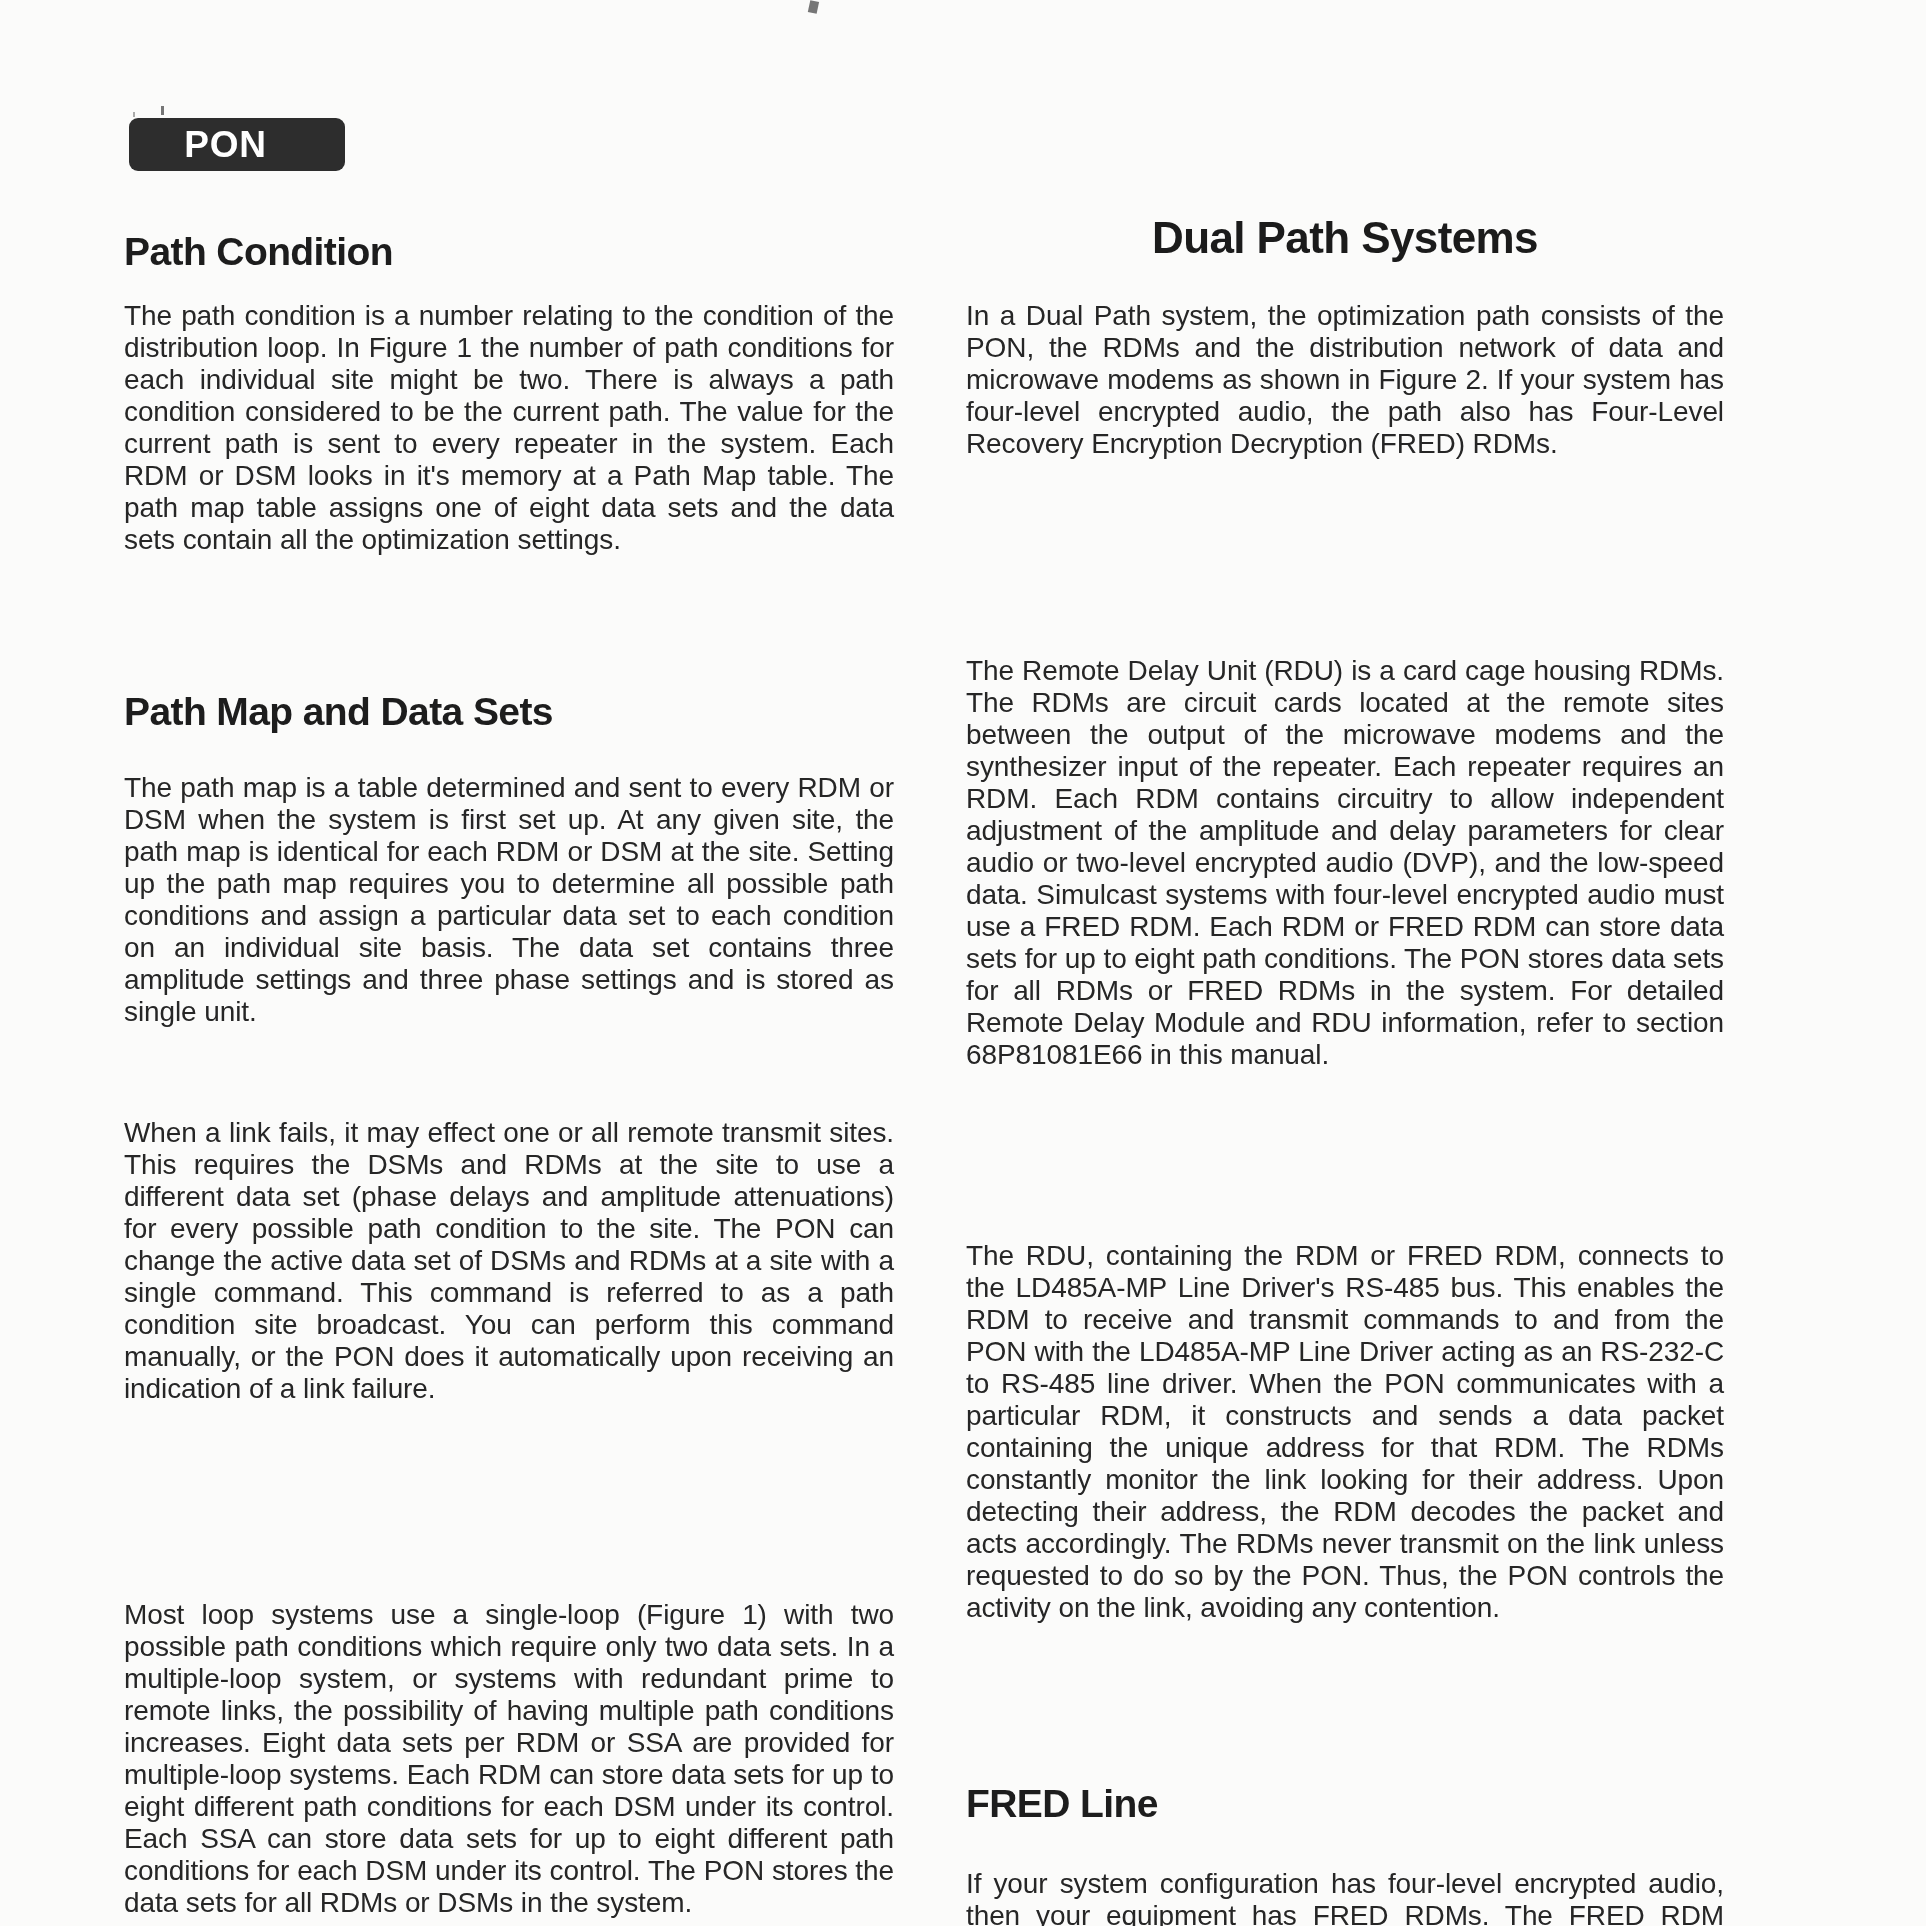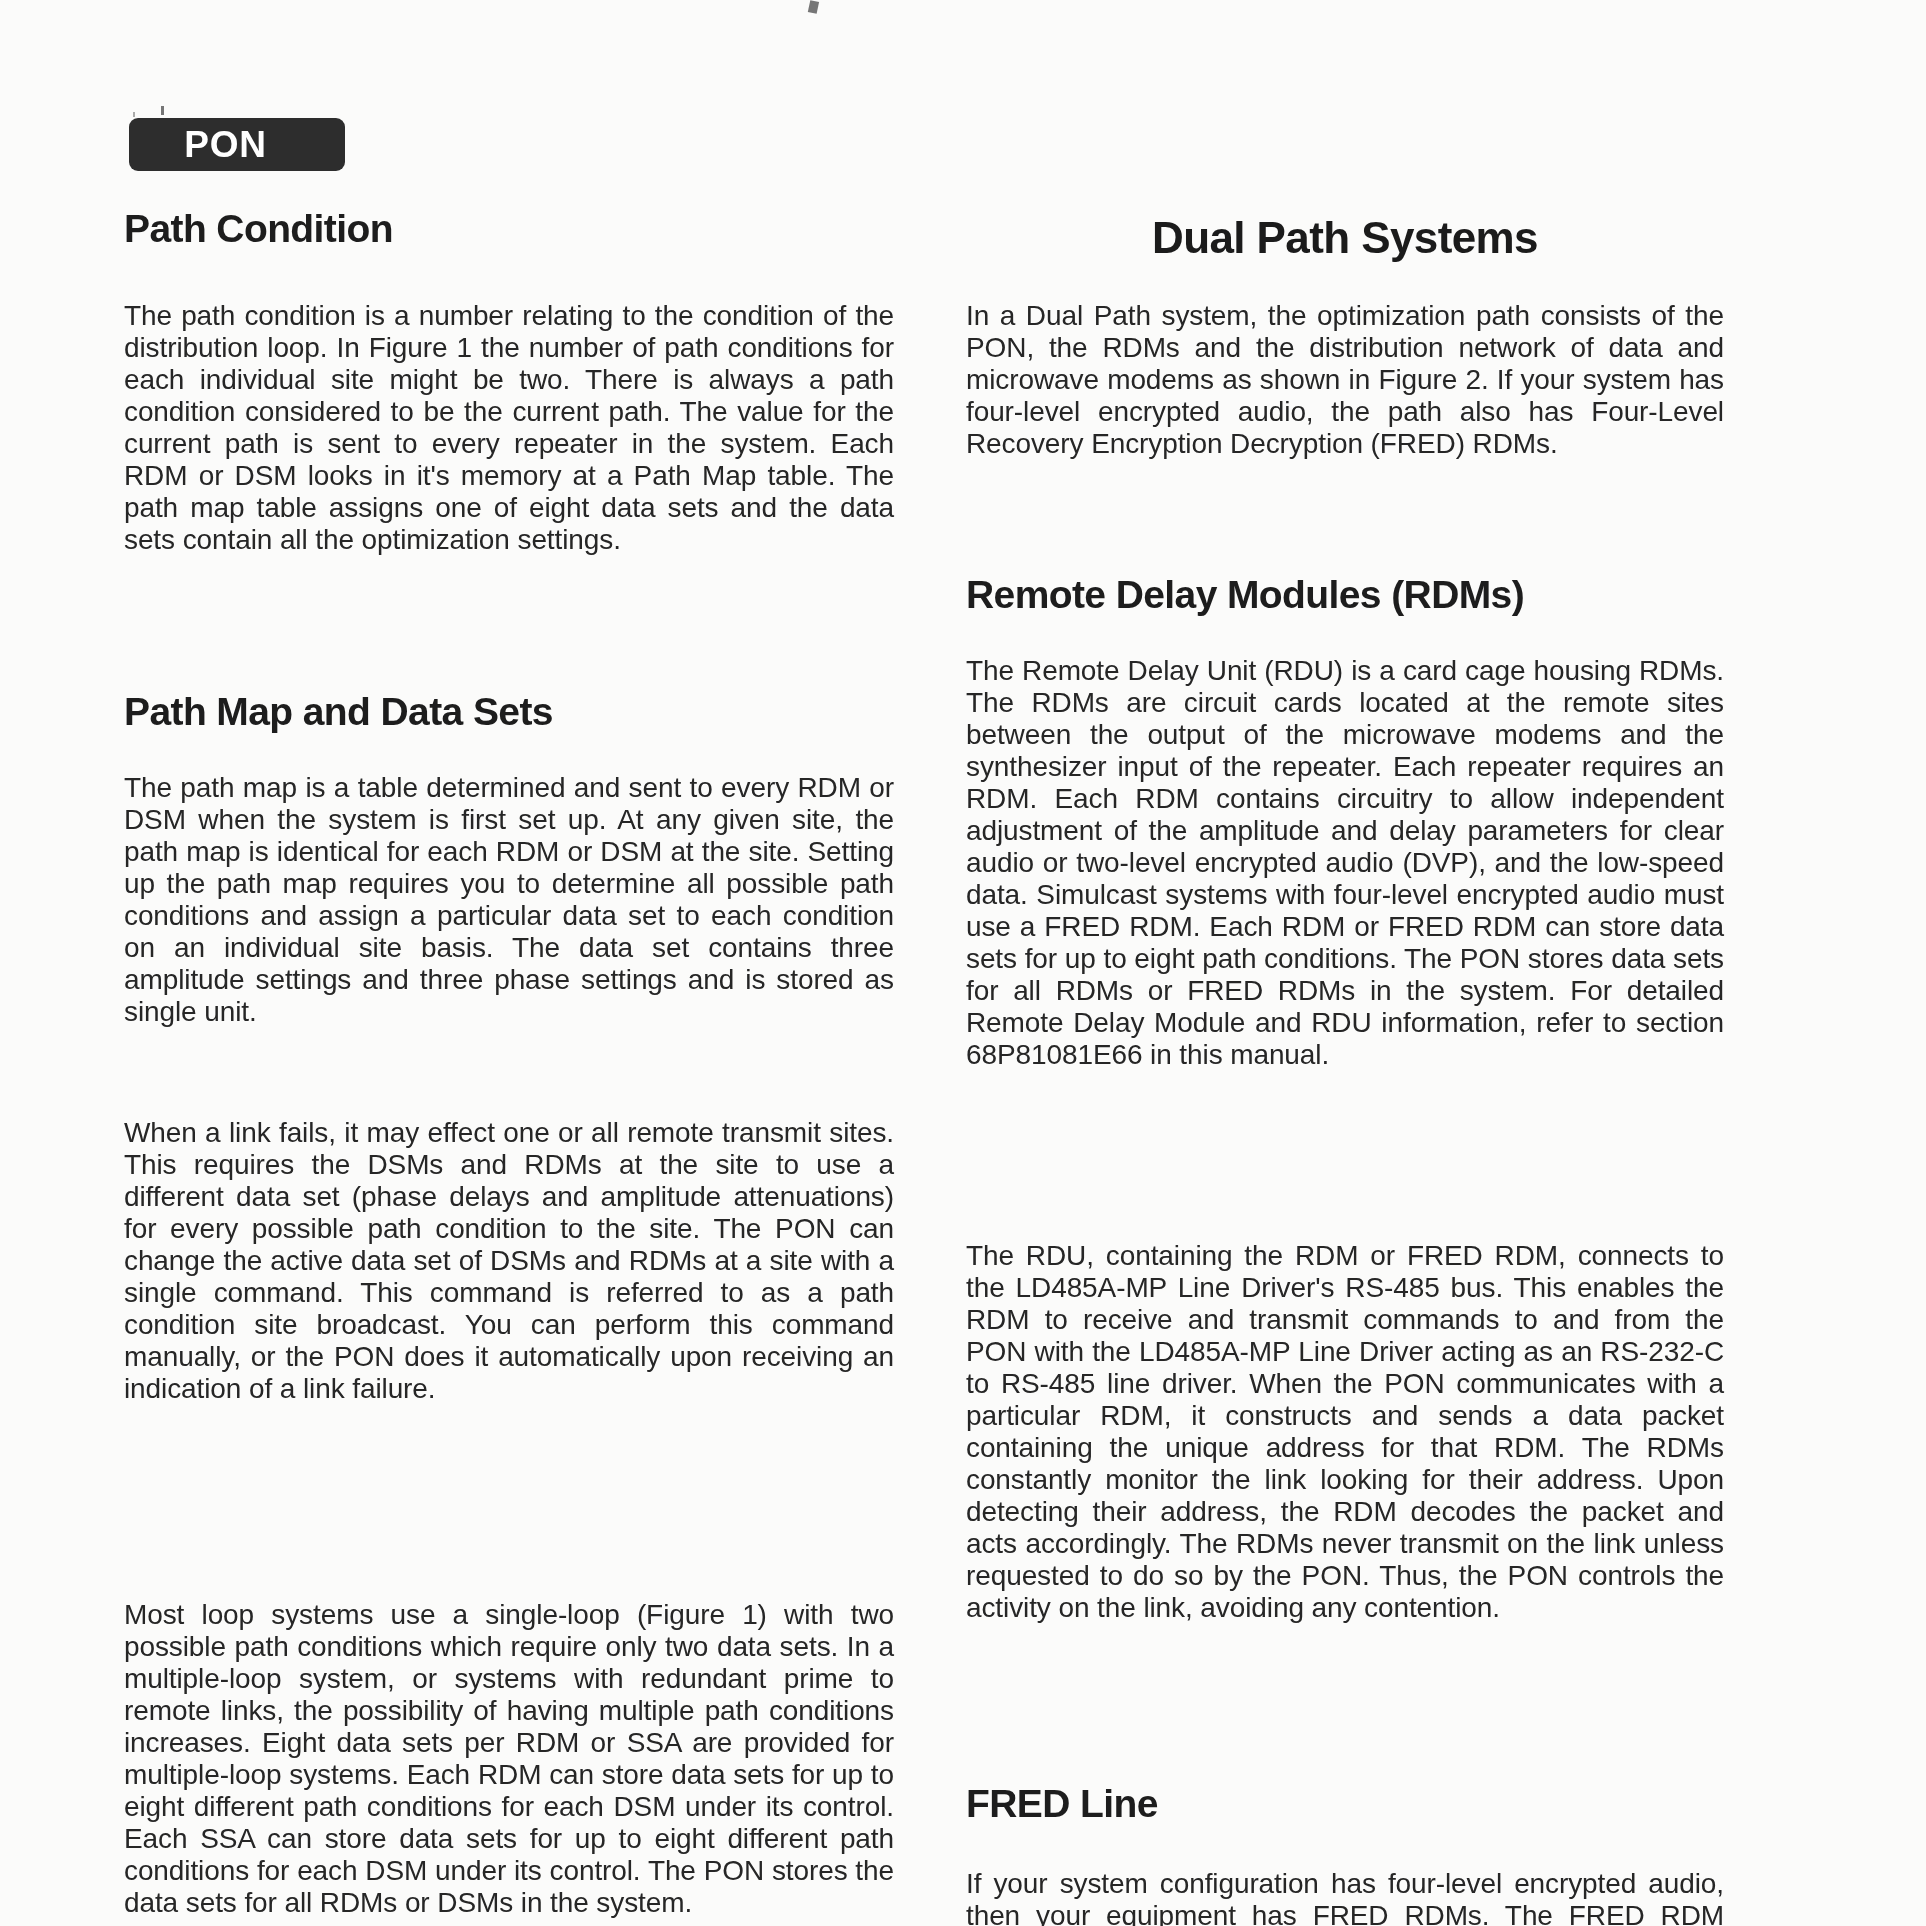--- a/index.html
+++ b/index.html
@@ -46,33 +46,32 @@
 <div class="page">
 
   <div class="speck a"></div>
   <div class="speck b"></div>
   <div class="speck c"></div>
 
   <div class="badge">
     <span>PON</span>
   </div>
 
-  <h2 class="subhead col-left" style="top:207px">Path Condition</h2>
+  <h2 class="subhead col-left" style="top:230px">Path Condition</h2>
   <p class="para col-left" style="top:300px">The path condition is a number relating to the condition of the distribution loop. In Figure 1 the number of path conditions for each individual site might be two. There is always a path condition considered to be the current path. The value for the current path is sent to every repeater in the system. Each RDM or DSM looks in it's memory at a Path Map table. The path map table assigns one of eight data sets and the data sets contain all the optimization settings.</p>
 
   <h2 class="subhead col-left" style="top:690px">Path Map and Data Sets</h2>
   <p class="para col-left" style="top:772px">The path map is a table determined and sent to every RDM or DSM when the system is first set up. At any given site, the path map is identical for each RDM or DSM at the site. Setting up the path map requires you to determine all possible path conditions and assign a particular data set to each condition on an individual site basis. The data set contains three amplitude settings and three phase settings and is stored as single unit.</p>
   <p class="para col-left" style="top:1117px">When a link fails, it may effect one or all remote transmit sites. This requires the DSMs and RDMs at the site to use a different data set (phase delays and amplitude attenuations) for every possible path condition to the site. The PON can change the active data set of DSMs and RDMs at a site with a single command. This command is referred to as a path condition site broadcast. You can perform this command manually, or the PON does it automatically upon receiving an indication of a link failure.</p>
 
   <p class="para col-left" style="top:1599px">Most loop systems use a single-loop (Figure 1) with two possible path conditions which require only two data sets. In a multiple-loop system, or systems with redundant prime to remote links, the possibility of having multiple path conditions increases. Eight data sets per RDM or SSA are provided for multiple-loop systems. Each RDM can store data sets for up to eight different path conditions for each DSM under its control. Each SSA can store data sets for up to eight different path conditions for each DSM under its control. The PON stores the data sets for all RDMs or DSMs in the system.</p>
 
   <h1 class="mainhead col-right" style="top:213px">Dual Path Systems</h1>
   <p class="para col-right" style="top:300px">In a Dual Path system, the optimization path consists of the PON, the RDMs and the distribution network of data and microwave modems as shown in Figure 2. If your system has four-level encrypted audio, the path also has Four-Level Recovery Encryption Decryption (FRED) RDMs.</p>
 
-  <h2 class="subhead col-right" style="top:573px">Remote Delay Modules (RDMs)</h2>
   <p class="para col-right" style="top:655px">The Remote Delay Unit (RDU) is a card cage housing RDMs. The RDMs are circuit cards located at the remote sites between the output of the microwave modems and the synthesizer input of the repeater. Each repeater requires an RDM. Each RDM contains circuitry to allow independent adjustment of the amplitude and delay parameters for clear audio or two-level encrypted audio (DVP), and the low-speed data. Simulcast systems with four-level encrypted audio must use a FRED RDM. Each RDM or FRED RDM can store data sets for up to eight path conditions. The PON stores data sets for all RDMs or FRED RDMs in the system. For detailed Remote Delay Module and RDU information, refer to section 68P81081E66 in this manual.</p>
   <p class="para col-right" style="top:1240px">The RDU, containing the RDM or FRED RDM, connects to the LD485A-MP Line Driver's RS-485 bus. This enables the RDM to receive and transmit commands to and from the PON with the LD485A-MP Line Driver acting as an RS-232-C to RS-485 line driver. When the PON communicates with a particular RDM, it constructs and sends a data packet containing the unique address for that RDM. The RDMs constantly monitor the link looking for their address. Upon detecting their address, the RDM decodes the packet and acts accordingly. The RDMs never transmit on the link unless requested to do so by the PON. Thus, the PON controls the activity on the link, avoiding any contention.</p>
 
   <h2 class="subhead col-right" style="top:1782px">FRED Line</h2>
   <p class="para col-right" style="top:1868px">If your system configuration has four-level encrypted audio, then your equipment has FRED RDMs. The FRED RDM consists of a regular RDM with a FRED daughter board. It is a circuit card located in the RDU at the remote site between the output of the DVP modem and the synthesizer input of the repeater. One is required for each four-level encrypted audio repeater. Each FRED RDM contains circuitry to allow independent adjustment of amplitude and delay for clear audio and four-level encrypted audio.</p>
 
 </div>
 
 
 </body></html>

